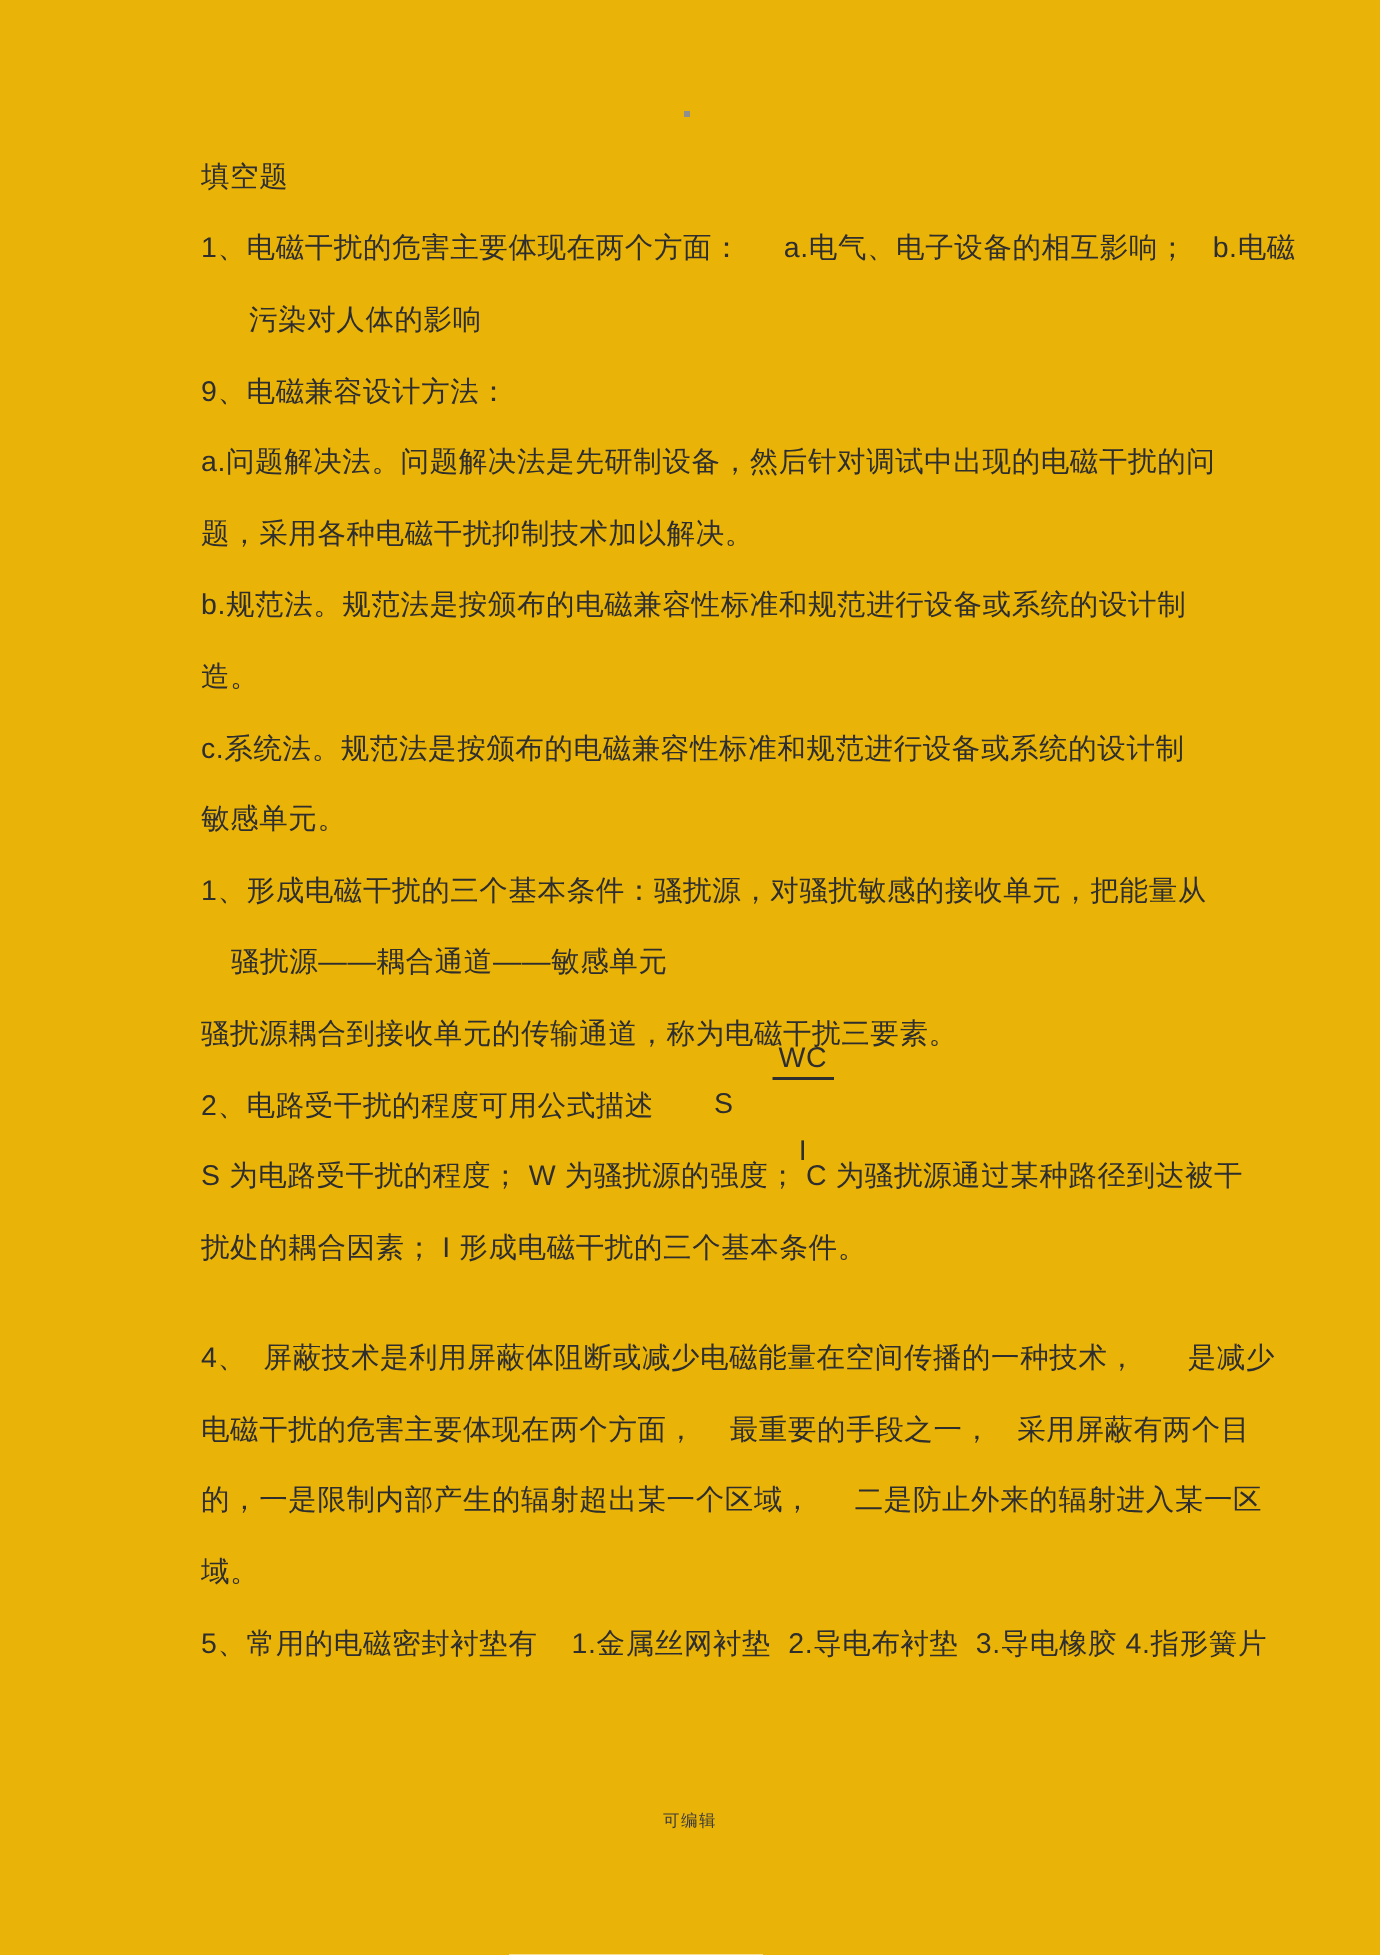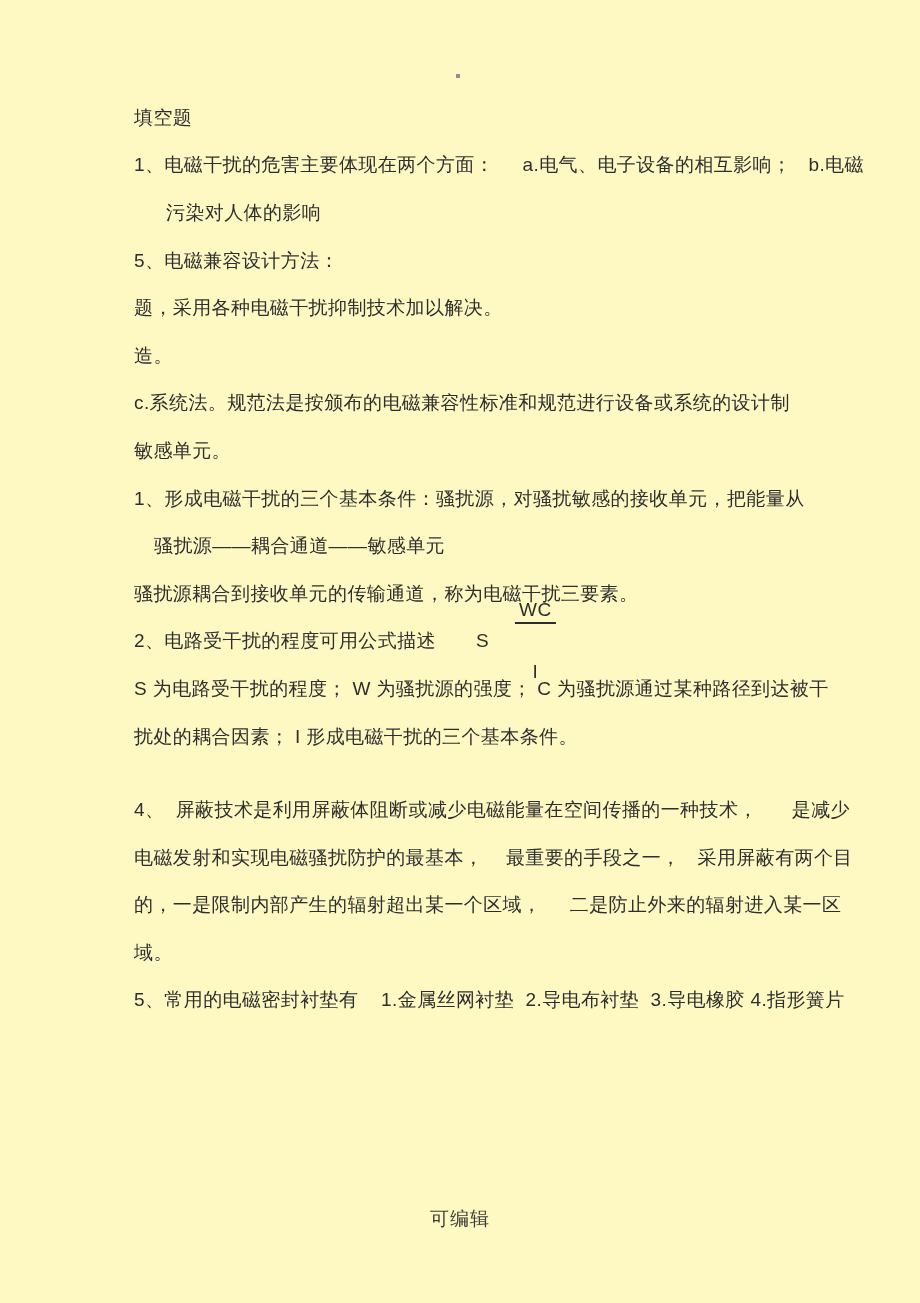--- a/index.html
+++ b/index.html
@@ -1,20 +1,20 @@
 <!DOCTYPE html>
 <html><head>
 <meta charset="utf-8">
 <style>
   html, body { margin: 0; padding: 0; background: #ffffff; }
   .page {
     position: relative;
     width: 920px;
     height: 1303px;
-    background: #fef9c3;
+    background: #eab308;
     font-family: "Liberation Sans", "DejaVu Sans", sans-serif;
     color: #2e2e2e;
     font-size: 19px;
     overflow: hidden;
   }
   .anchor-dot {
     position: absolute;
     left: 456px;
     top: 74px;
     width: 4px;
@@ -48,46 +48,48 @@
     border-bottom: 2px solid #2e2e2e;
     padding: 0 4px 2px 4px;
   }
   .frac .den { padding-top: 2px; }
   .footer {
     position: absolute;
     top: 1206px;
     left: 0;
     width: 100%;
     text-align: center;
-    font-size: 19px;
+    font-size: 11px;
     color: #3a3a3a;
     letter-spacing: 1px;
   }
 </style>
 </head>
 <body>
 
 <div class="page">
   <div class="anchor-dot"></div>
   <div class="doc-body">
       <div class="line">填空题</div>
       <div class="line">1、电磁干扰的危害主要体现在两个方面：     a.电气、电子设备的相互影响；   b.电磁</div>
       <div class="line" style="padding-left: 32px;">污染对人体的影响</div>
-      <div class="line">5、电磁兼容设计方法：</div>
+      <div class="line">9、电磁兼容设计方法：</div>
+      <div class="line">a.问题解决法。问题解决法是先研制设备，然后针对调试中出现的电磁干扰的问</div>
       <div class="line">题，采用各种电磁干扰抑制技术加以解决。</div>
+      <div class="line">b.规范法。规范法是按颁布的电磁兼容性标准和规范进行设备或系统的设计制</div>
       <div class="line">造。</div>
       <div class="line">c.系统法。规范法是按颁布的电磁兼容性标准和规范进行设备或系统的设计制</div>
       <div class="line">敏感单元。</div>
       <div class="line">1、形成电磁干扰的三个基本条件：骚扰源，对骚扰敏感的接收单元，把能量从</div>
       <div class="line" style="padding-left: 20px;">骚扰源——耦合通道——敏感单元</div>
       <div class="line">骚扰源耦合到接收单元的传输通道，称为电磁干扰三要素。</div>
       <div class="line"><span>2、电路受干扰的程度可用公式描述</span><span class="formula-lhs">S</span><span class="frac"><span class="num">WC</span><span class="den">I</span></span></div>
       <div class="line">S 为电路受干扰的程度； W 为骚扰源的强度； C 为骚扰源通过某种路径到达被干</div>
       <div class="line">扰处的耦合因素； I 形成电磁干扰的三个基本条件。</div>
       <div class="line spacer"></div>
       <div class="line">4、  屏蔽技术是利用屏蔽体阻断或减少电磁能量在空间传播的一种技术，      是减少</div>
-      <div class="line">电磁发射和实现电磁骚扰防护的最基本，    最重要的手段之一，   采用屏蔽有两个目</div>
+      <div class="line">电磁干扰的危害主要体现在两个方面，    最重要的手段之一，   采用屏蔽有两个目</div>
       <div class="line">的，一是限制内部产生的辐射超出某一个区域，     二是防止外来的辐射进入某一区</div>
       <div class="line">域。</div>
       <div class="line">5、常用的电磁密封衬垫有    1.金属丝网衬垫  2.导电布衬垫  3.导电橡胶 4.指形簧片</div>
     </div>
   <div class="footer">可编辑</div>
 </div>
 
 </body></html>

